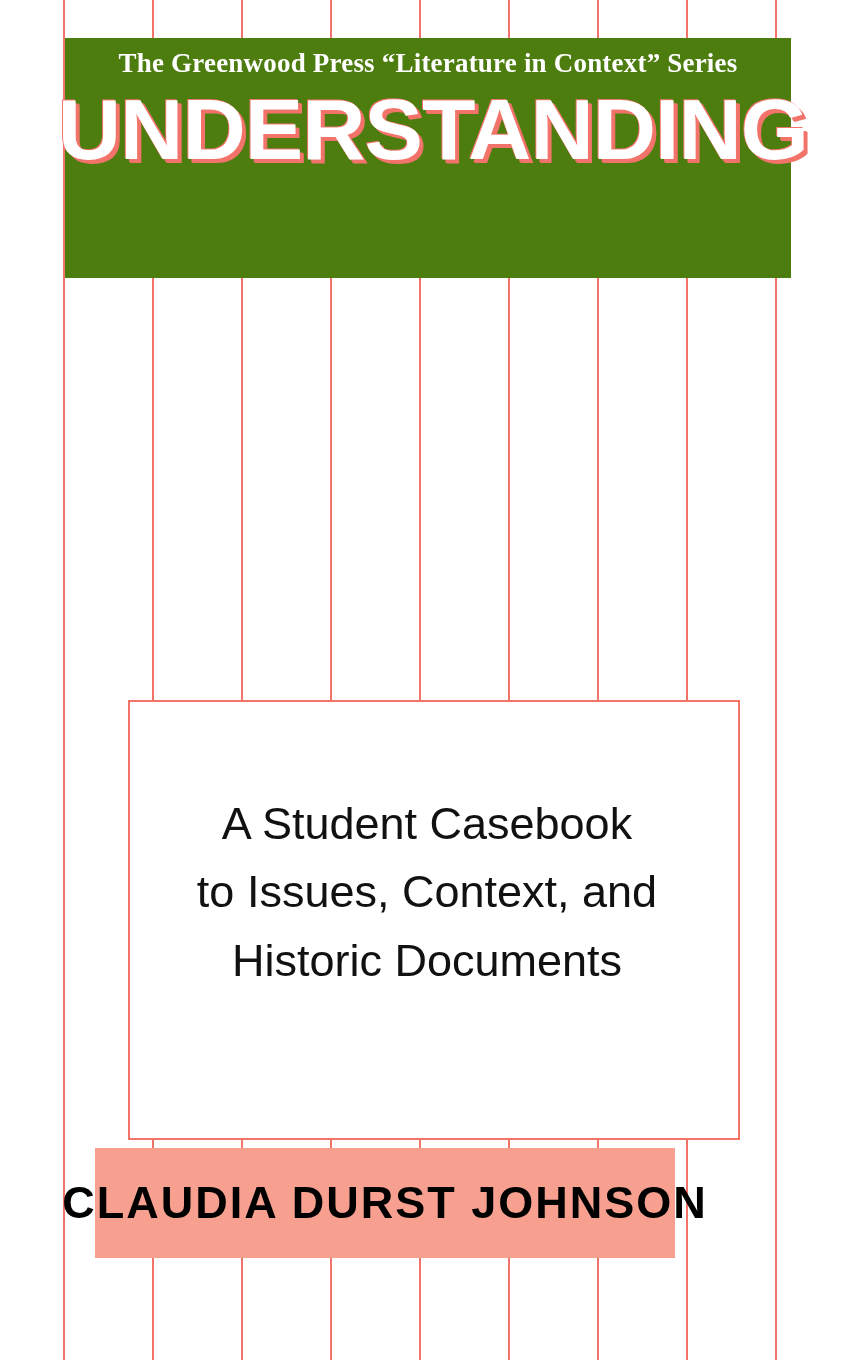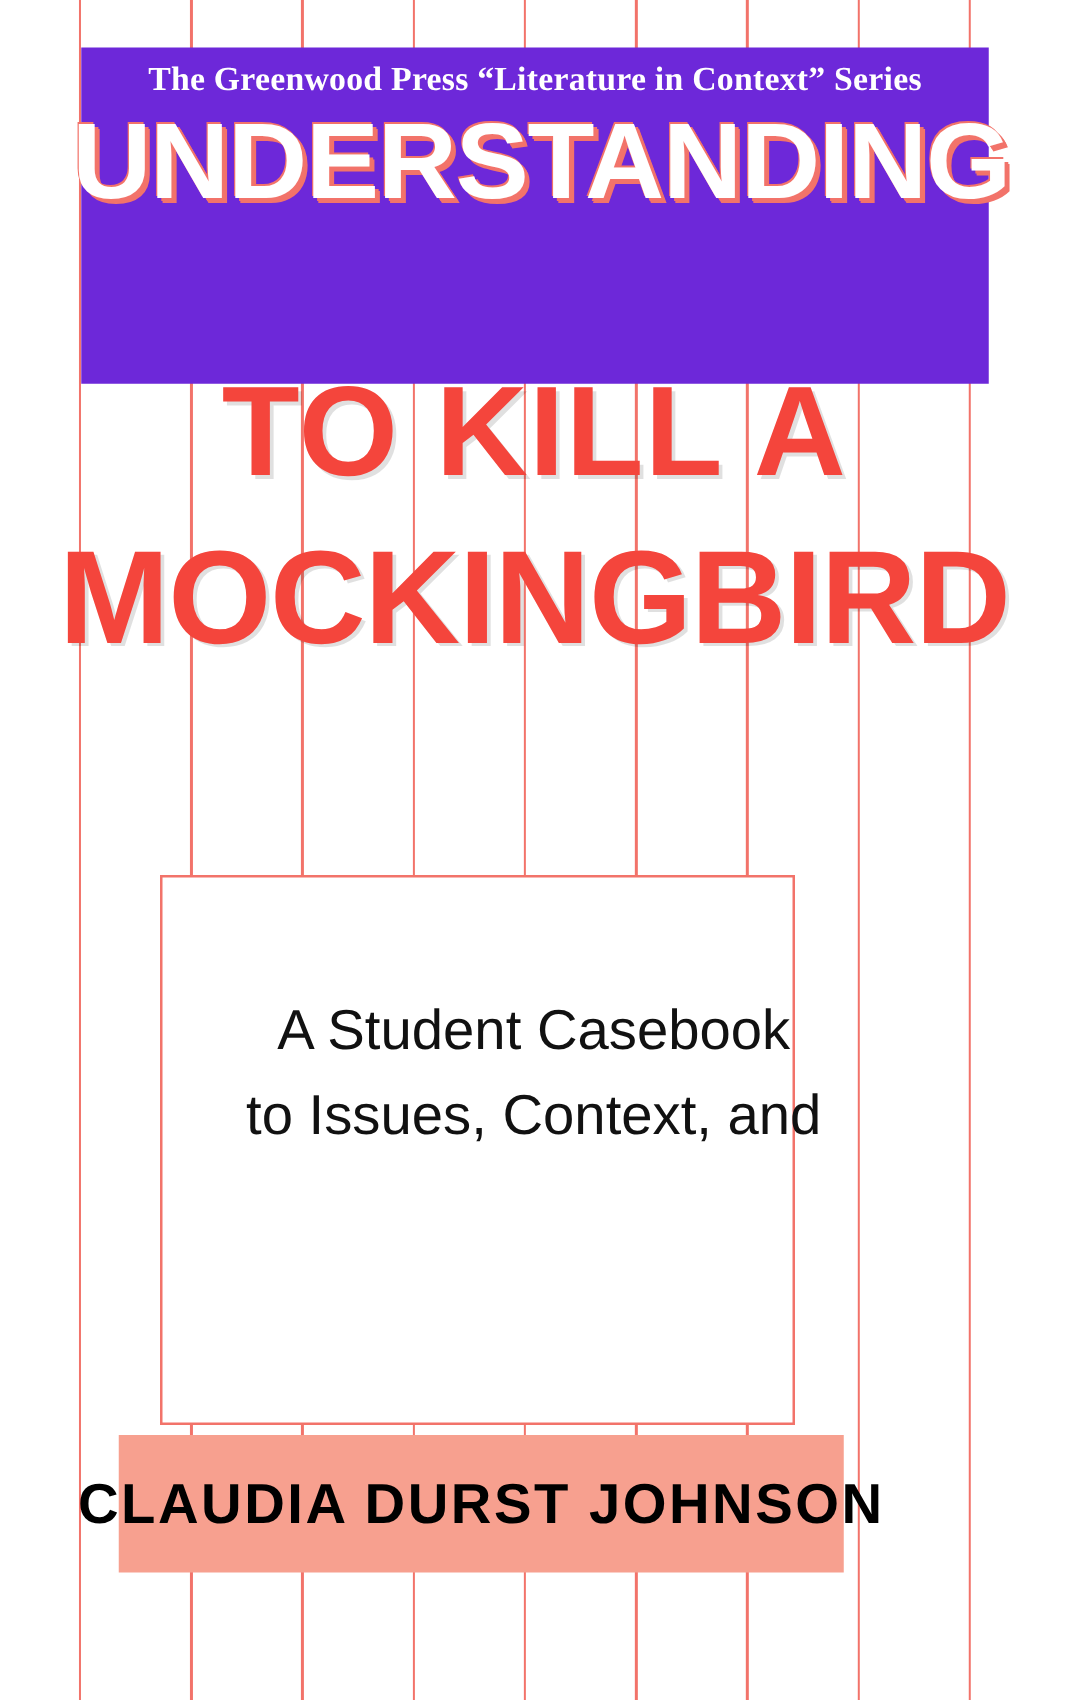--- a/index.html
+++ b/index.html
@@ -31,22 +31,22 @@
       #f2736a 87px,
       #f2736a 89px
     );
     background-position: -24px 0;
   }
   .black-band {
     position: absolute;
     left: 65px;
     top: 38px;
     width: 726px;
-    height: 269px;
-    background: #6d28d9;
+    height: 240px;
+    background: #4d7c0f;
     z-index: 3;
     text-decoration: underline;
   }
   .series-line {
     position: absolute;
     left: 0;
     top: 10px;
     width: 726px;
     text-align: center;
     color: #ffffff;
@@ -89,21 +89,21 @@
     letter-spacing: 1px;
     z-index: 4;
     text-shadow: 3px 3px 0 rgba(0,0,0,0.12);
   }
   .title-main .l1 { display: block; font-size: 102px; }
   .title-main .l2 { display: block; font-size: 106px; letter-spacing: -1px; }
   .subtitle-box {
     position: absolute;
     left: 128px;
     top: 700px;
-    width: 508px;
+    width: 612px;
     height: 440px;
     border: 2px solid #f2736a;
     background: #ffffff;
     z-index: 4;
     box-sizing: border-box;
   }
   .subtitle {
     position: absolute;
     left: 0;
     top: 88px;
@@ -143,29 +143,26 @@
 
 <div class="cover">
 
   <div class="stripes"></div>
 
   <div class="black-band">
     <div class="series-line">The Greenwood Press “Literature in Context” Series</div>
     <div class="understanding">UNDERSTANDING</div>
   </div>
 
-  <div class="title-main">
-    <span class="l1">TO KILL A</span>
-    <span class="l2">MOCKINGBIRD</span>
-  </div>
 
   <div class="subtitle-box">
     <div class="subtitle">
       <span>A Student Casebook</span>
       <span>to Issues, Context, and</span>
+      <span>Historic Documents</span>
     </div>
   </div>
 
   <div class="author-band">
     <div class="author-name">CLAUDIA DURST JOHNSON</div>
   </div>
 
 </div>
 
 </body></html>

